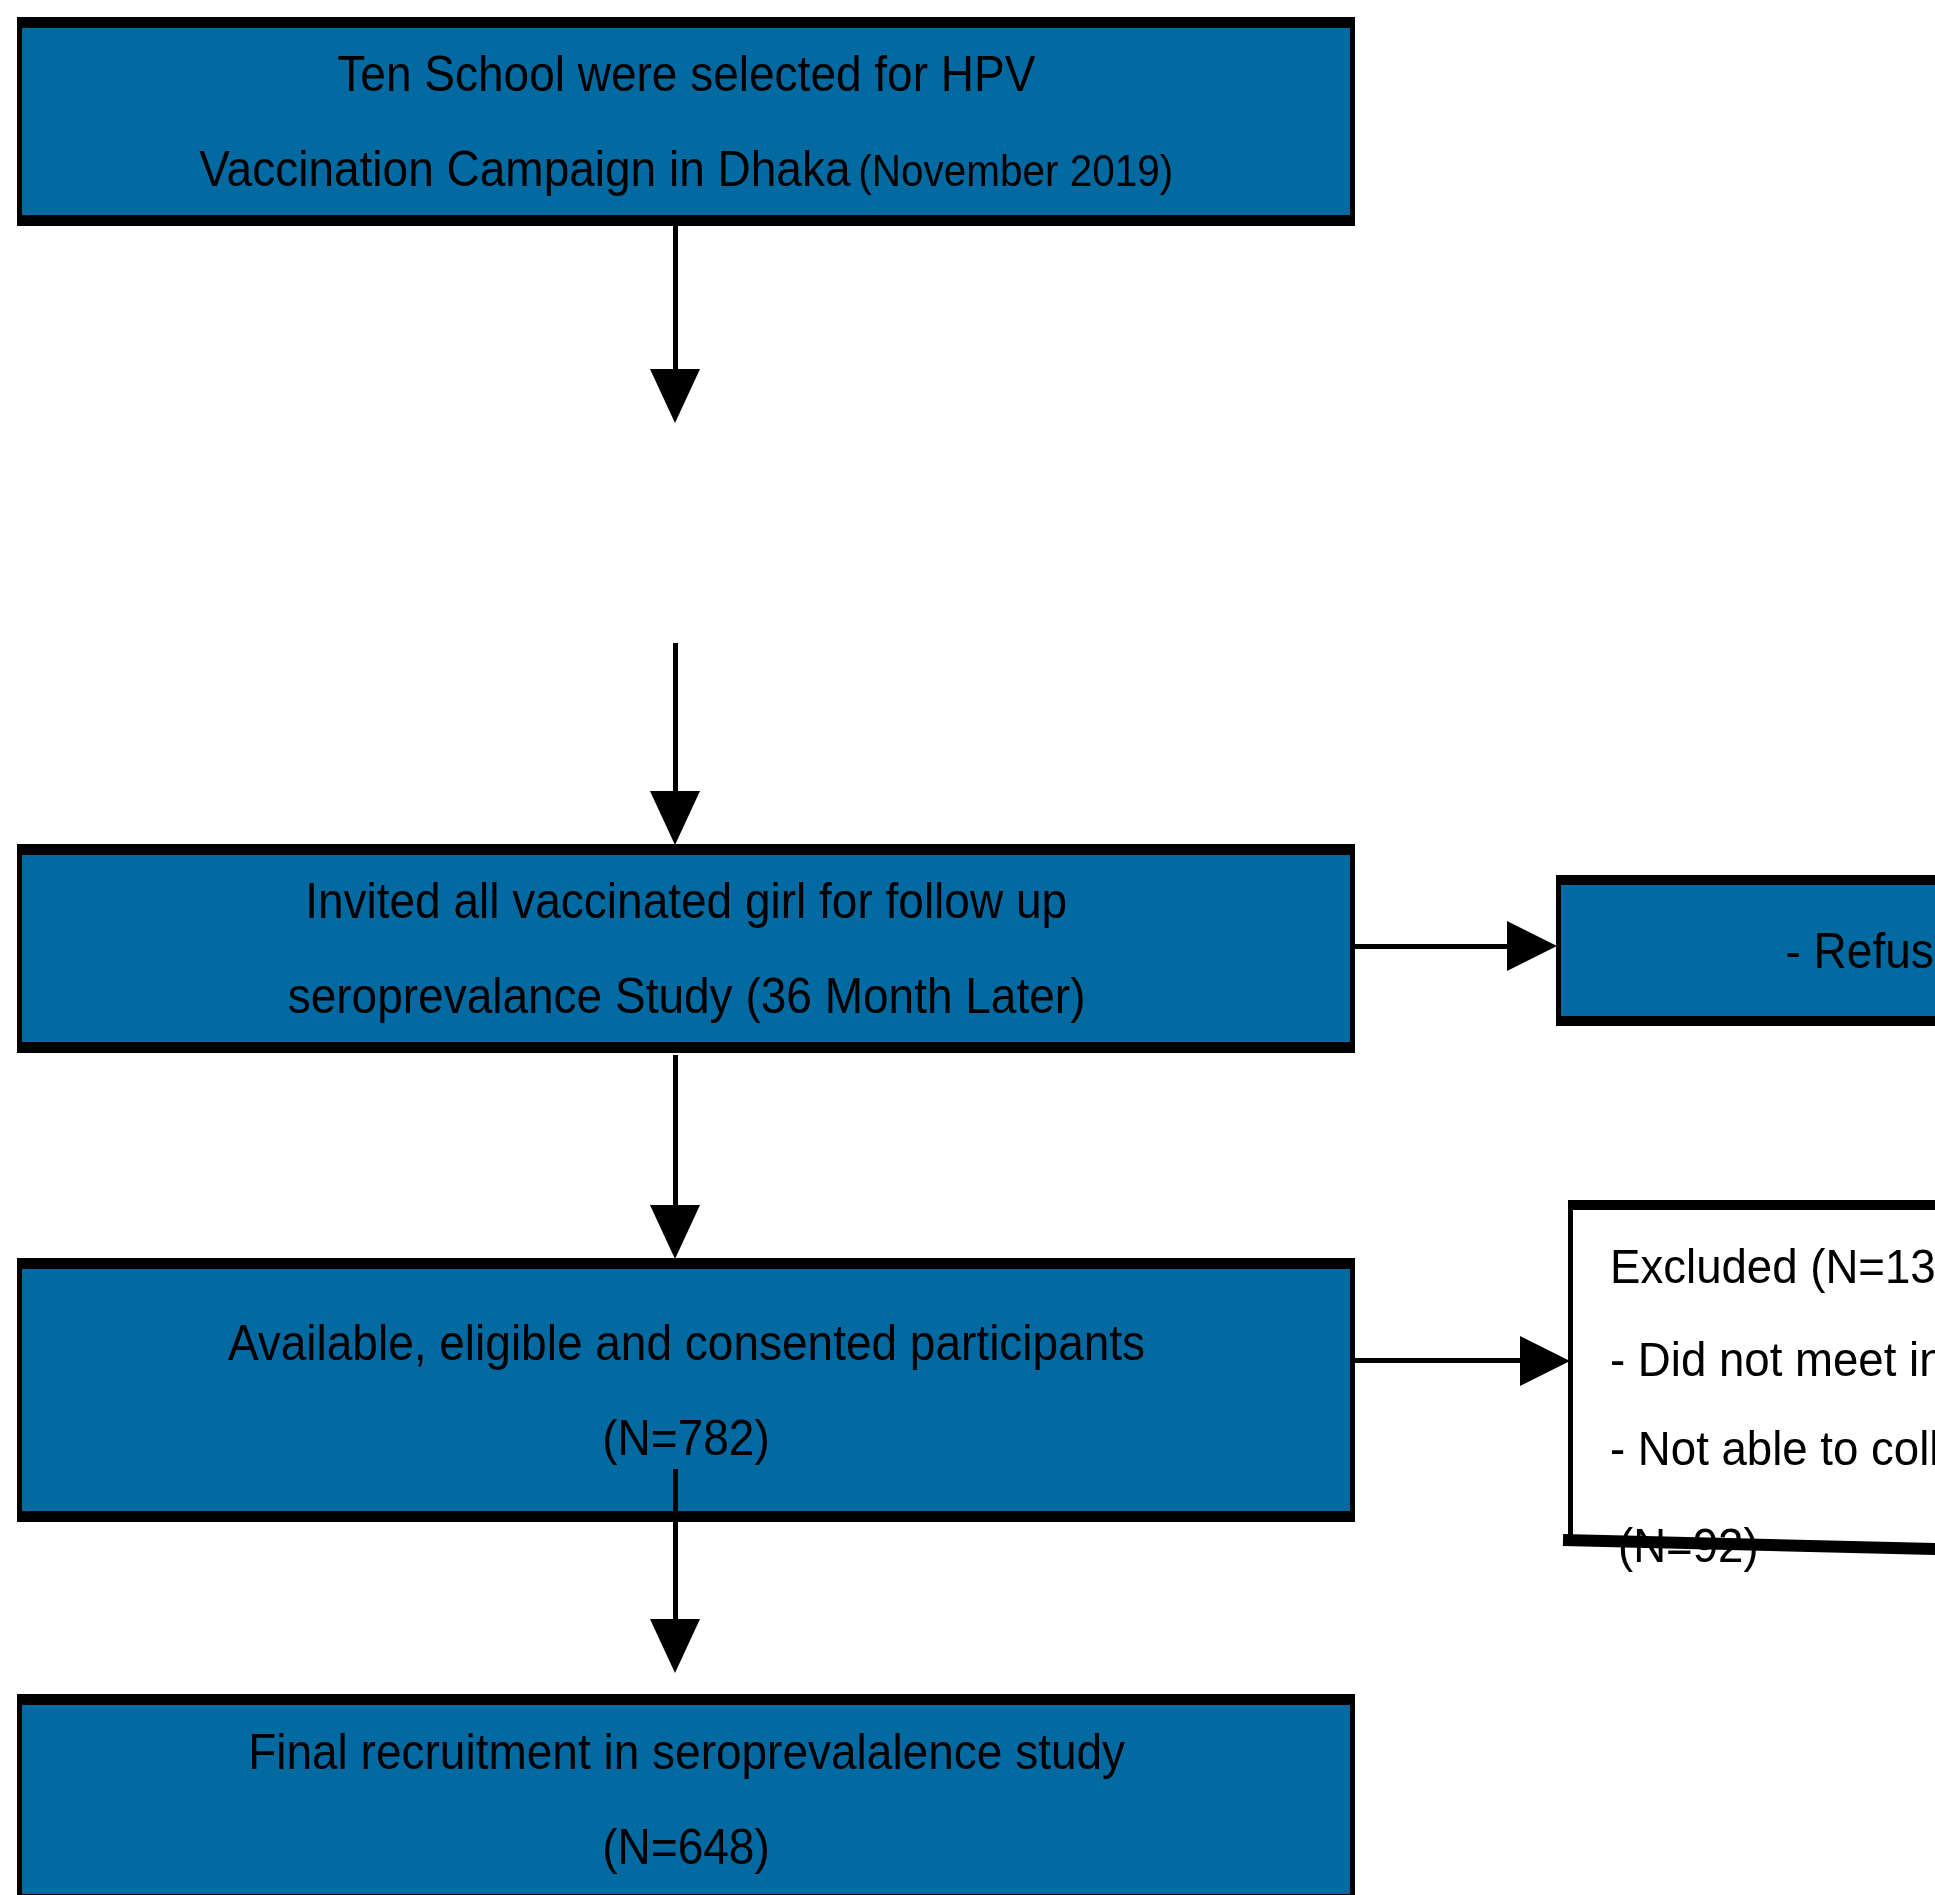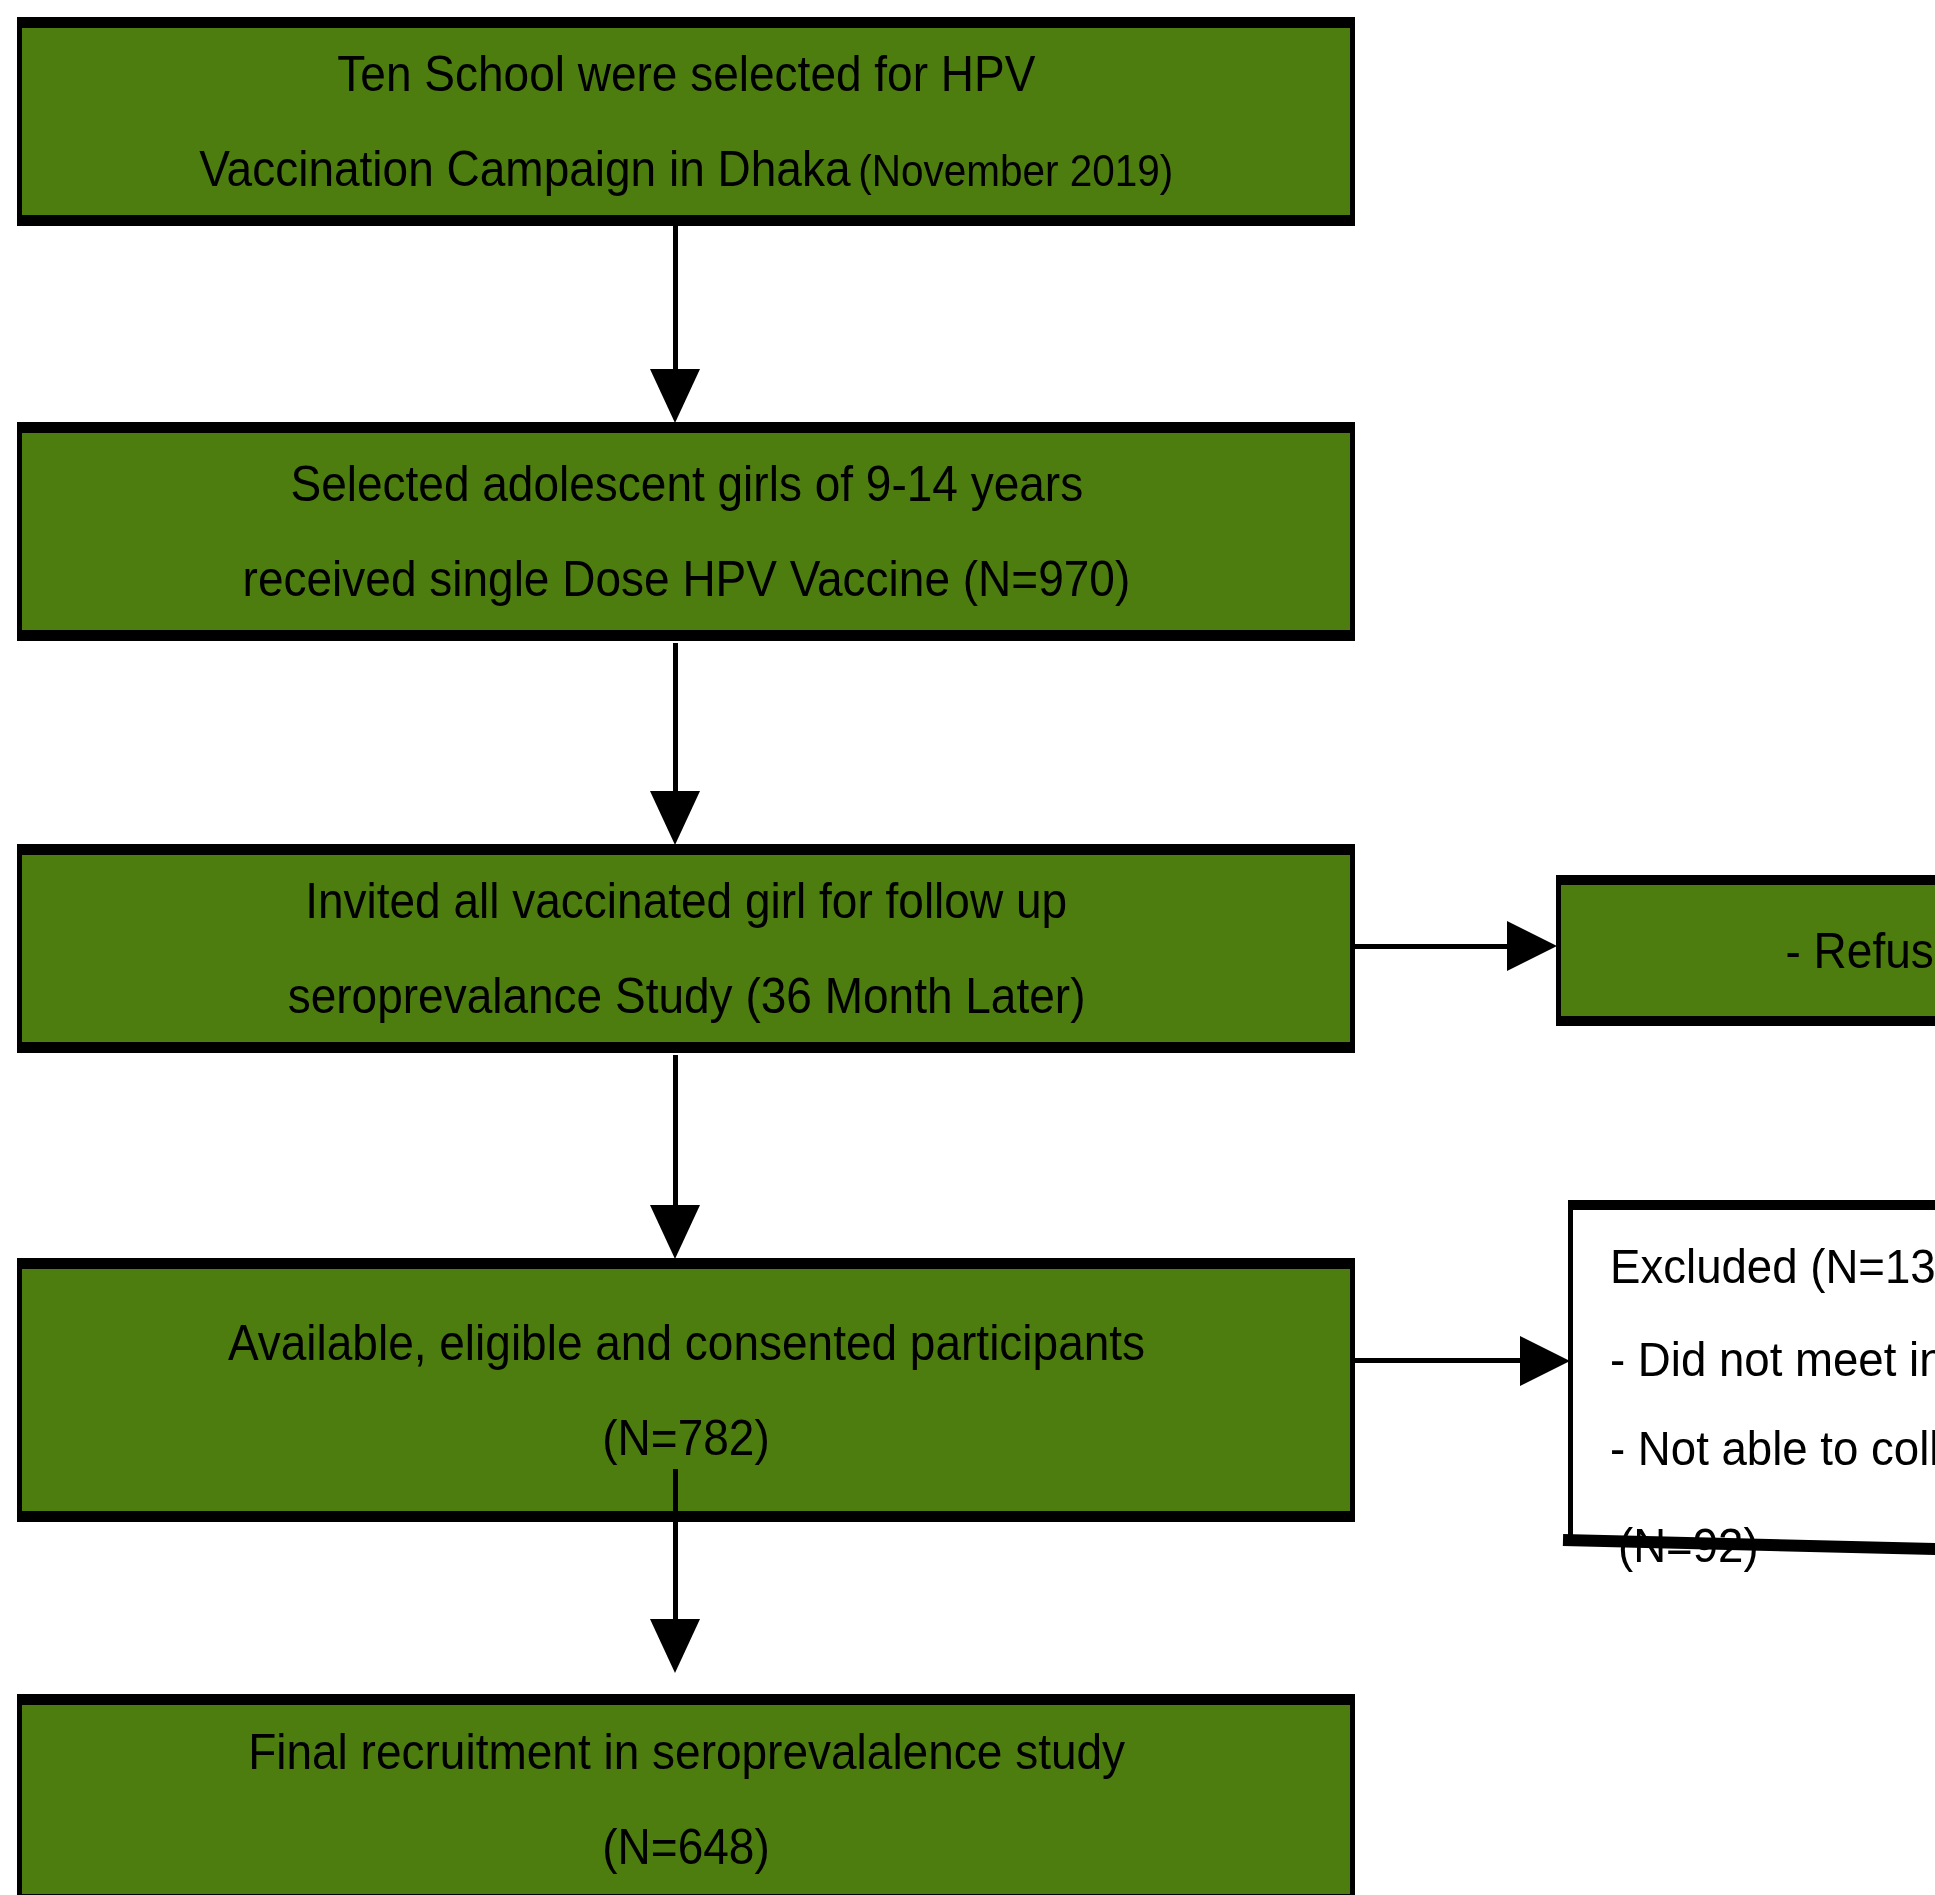--- a/index.html
+++ b/index.html
@@ -12,21 +12,21 @@
     width: 2744px;
     height: 1895px;
     background: #ffffff;
     font-family: "Liberation Sans", sans-serif;
     color: #000000;
     overflow: hidden;
   }
   .box {
     position: absolute;
     box-sizing: border-box;
-    background: #4d7c0f;
+    background: #0369a1;
     border: 5px solid #000000;
     border-top-width: 11.6px;
     border-bottom-width: 11.6px;
     display: flex;
     flex-direction: column;
     justify-content: center;
     align-items: center;
     gap: 37px;
     font-size: 50px;
     text-align: center;
@@ -129,24 +129,20 @@
 <div id="canvas">
 
   <div class="box" id="box1">
     <div class="line">Ten School were selected for HPV</div>
     <div class="line"><span>Vaccination Campaign in Dhaka</span><span class="small">(November 2019)</span></div>
   </div>
 
   <div class="vline" id="v1"></div>
   <div class="head-down" id="hd1"></div>
 
-  <div class="box" id="box2">
-    <div class="line">Selected adolescent girls of 9-14 years</div>
-    <div class="line">received single Dose HPV Vaccine (N=970)</div>
-  </div>
 
   <div class="vline" id="v2"></div>
   <div class="head-down" id="hd2"></div>
 
   <div class="box" id="box3">
     <div class="line">Invited all vaccinated girl for follow up</div>
     <div class="line">seroprevalance Study (36 Month Later)</div>
   </div>
 
   <div class="hline" id="hl1"></div>

